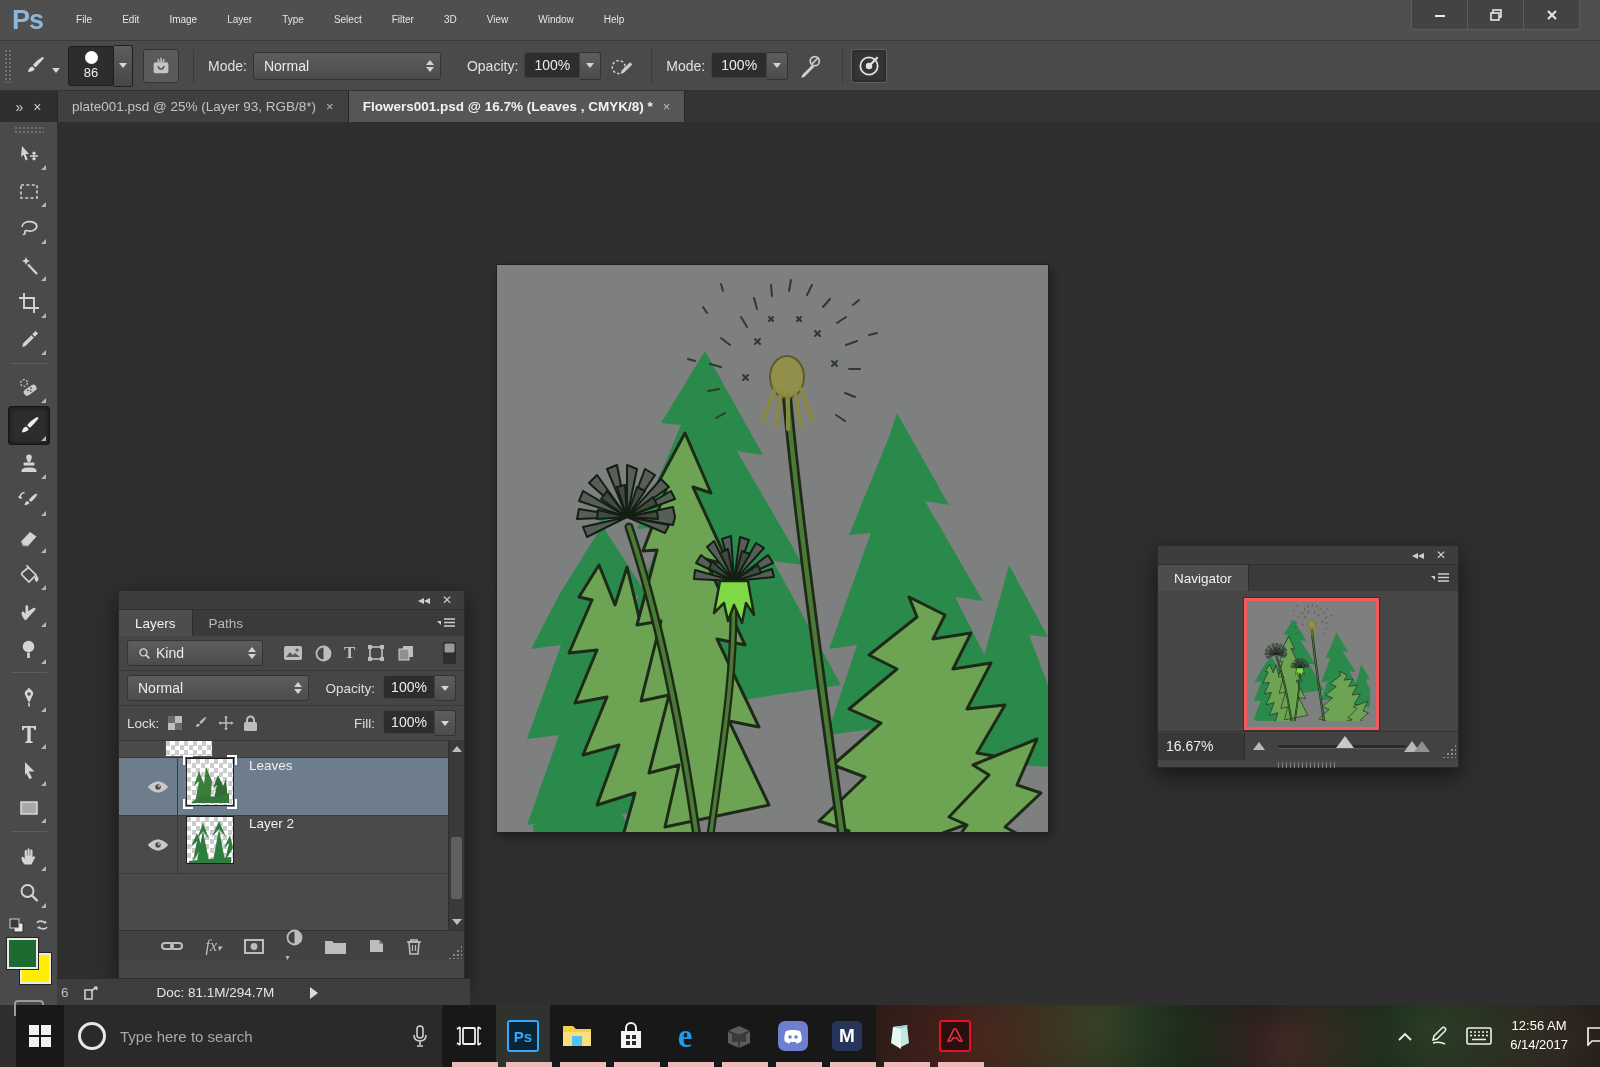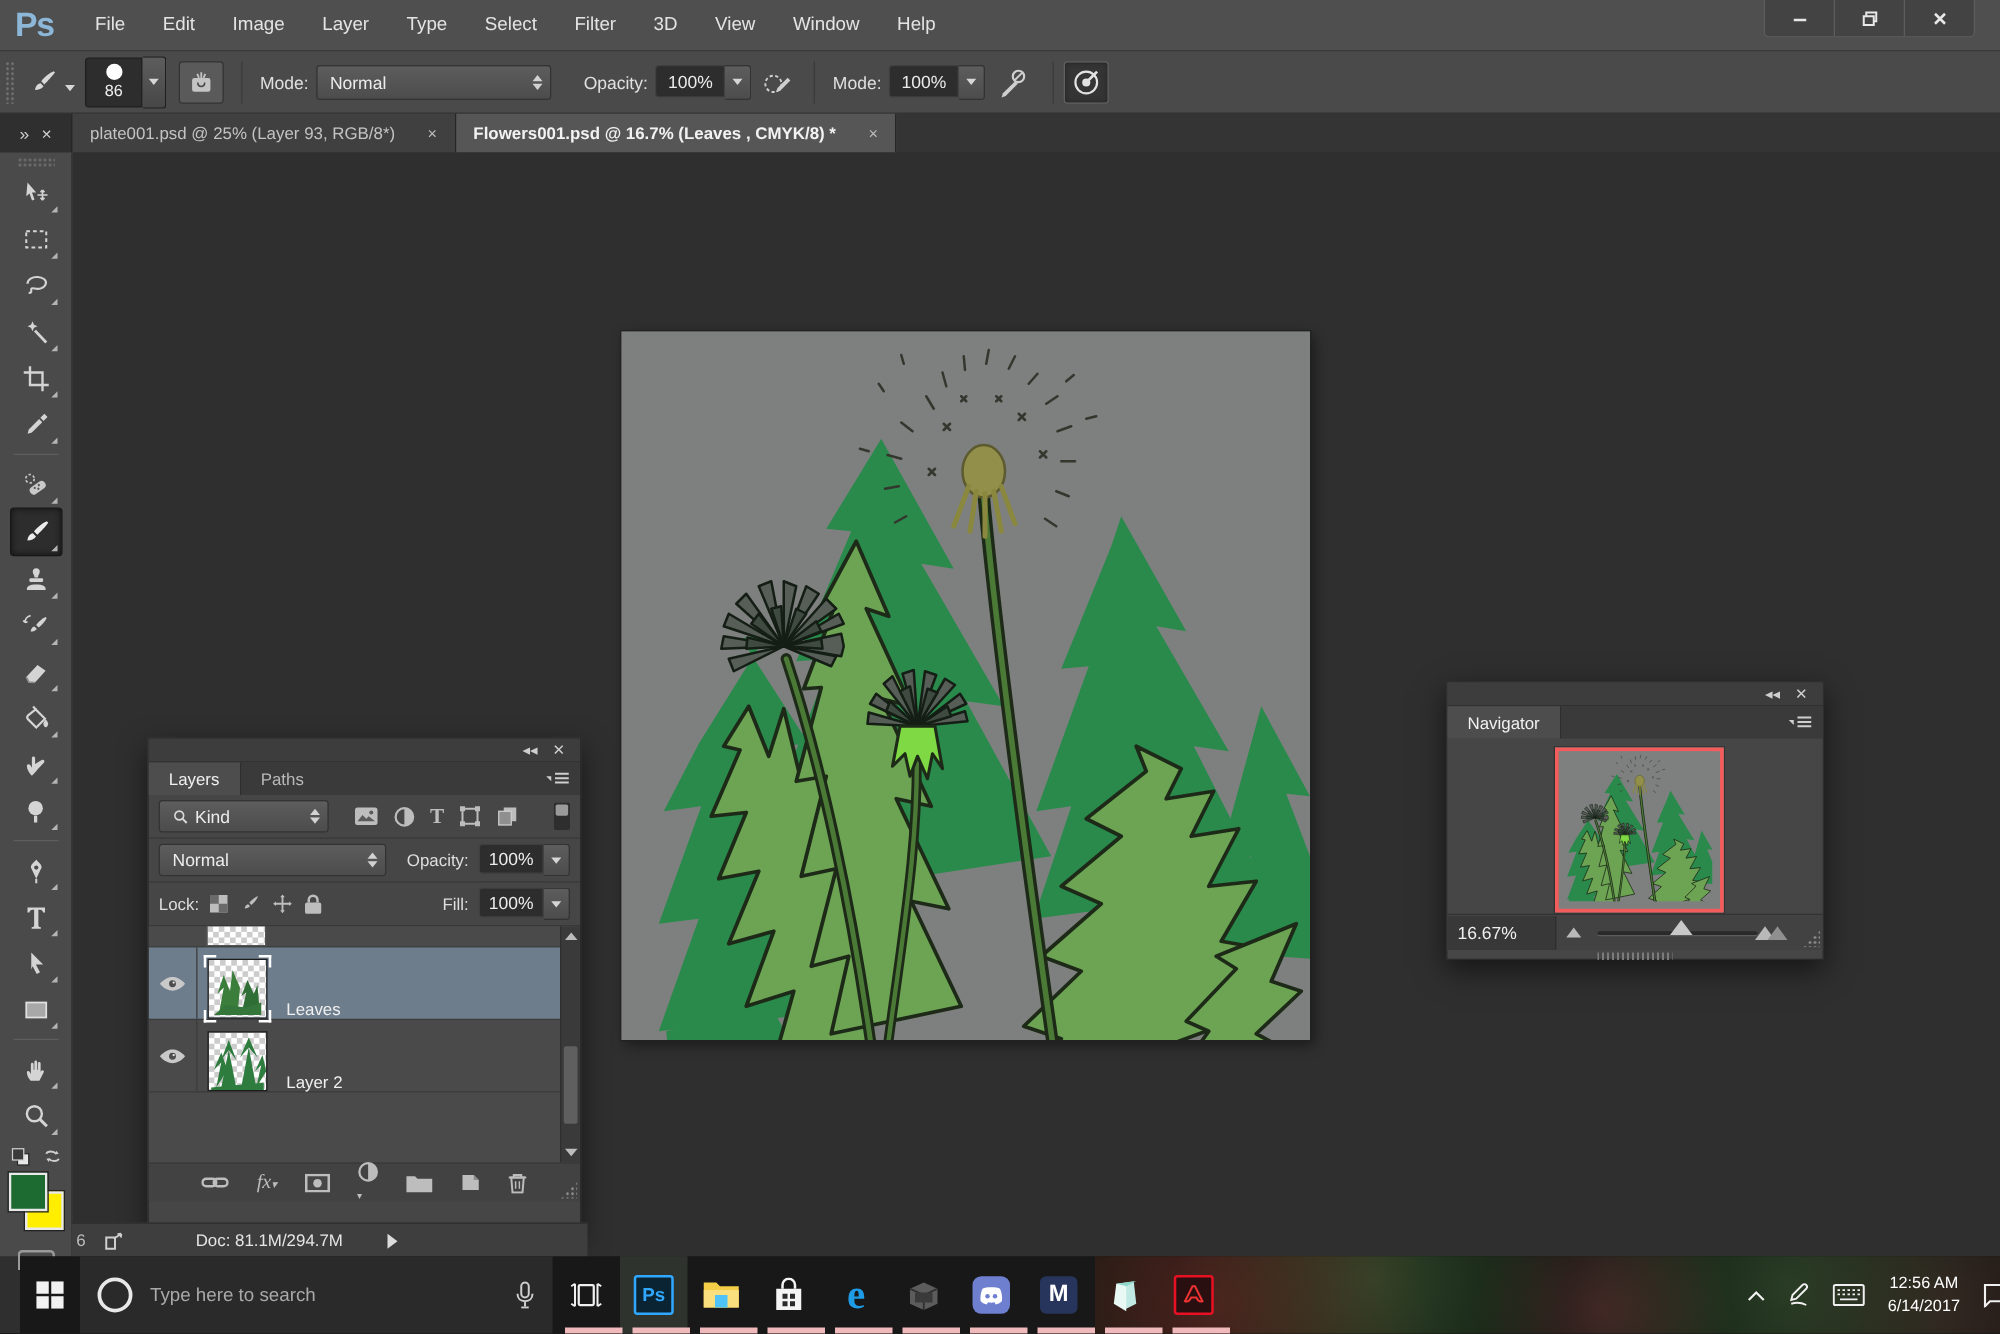--- a/index.html
+++ b/index.html
@@ -3,21 +3,21 @@
 <meta charset="utf-8">
 <style>
   html,body{margin:0;padding:0;background:#000;}
   #screen{position:relative;width:1600px;height:1067px;overflow:hidden;
     font-family:"Liberation Sans",sans-serif;color:#dcdcdc;background:#2f2f2f;
     -webkit-font-smoothing:antialiased;}
   .abs{position:absolute;}
   
   #menubar{left:0;top:0;width:1600px;height:40px;background:#4f4f4f;border-bottom:1px solid #3a3a3a;display:flex;align-items:center;}
   #ps-logo{font-size:27px;font-weight:bold;color:#8db7d8;margin:0 18px 0 12px;letter-spacing:-1px;}
-  .menu-item{font-size:15px;color:#e4e4e4;padding:0 15px;line-height:40px;cursor:default;}
+  .menu-item{font-size:10px;color:#e4e4e4;padding:0 15px;line-height:40px;cursor:default;}
   #win-controls{position:absolute;right:20px;top:0;height:29px;display:flex;background:#434343;border:1px solid #5d5d5d;border-top:none;border-radius:0 0 4px 4px;overflow:hidden;}
   .win-btn{width:55px;height:29px;display:flex;align-items:center;justify-content:center;border-right:1px solid #5d5d5d;}
   .win-btn:last-child{border-right:none;}
   
   #optionsbar{left:0;top:41px;width:1600px;height:49px;background:#4a4a4a;border-bottom:1px solid #323232;display:flex;align-items:center;}
   .grip-v{width:8px;height:34px;margin:0 6px 0 4px;background-image:radial-gradient(#707070 1px,transparent 1.2px);background-size:4px 4px;}
   .opt-sep{width:1px;height:34px;background:#3a3a3a;margin:0 8px;}
   .opt-label{font-size:14px;color:#e0e0e0;margin:0 6px;}
   .select-ctl{height:26px;background:linear-gradient(#5d5d5d,#4c4c4c);border:1px solid #333;border-radius:3px;display:flex;align-items:center;padding:0 6px 0 10px;font-size:14px;color:#ececec;}
   .updown{margin-left:auto;display:flex;flex-direction:column;gap:2px;padding-left:10px;}
@@ -29,21 +29,21 @@
   .caretbtn i{width:0;height:0;border-left:4px solid transparent;border-right:4px solid transparent;border-top:5px solid #d6d6d6;}
   .iconbtn{width:34px;height:32px;display:flex;align-items:center;justify-content:center;border-radius:3px;}
   .iconbtn.pressed{background:#353535;border:1px solid #606060;box-shadow:inset 0 0 4px #222;}
   #brush-size-box{width:44px;height:38px;background:#2d2d2d;border:1px solid #1f1f1f;border-radius:3px 0 0 3px;display:flex;flex-direction:column;align-items:center;justify-content:center;}
   #brush-size-box .dot{width:13px;height:13px;border-radius:50%;background:#fff;}
   #brush-size-box .num{font-size:13px;color:#eee;margin-top:1px;}
   #brush-size-caret{width:18px;height:40px;background:linear-gradient(#5d5d5d,#474747);border:1px solid #1f1f1f;border-left:none;border-radius:0 3px 3px 0;display:flex;align-items:center;justify-content:center;}
   
   #tabbar{left:0;top:91px;width:1600px;height:31px;background:#343434;display:flex;align-items:stretch;}
   #tab-controls{width:57px;display:flex;align-items:center;justify-content:center;gap:10px;background:#2f2f2f;border-right:1px solid #262626;}
-  .doc-tab{display:flex;align-items:center;gap:26px;padding:0 14px;font-size:13.5px;border-right:1px solid #262626;}
+  .doc-tab{display:flex;align-items:center;gap:10px;padding:0 14px;font-size:13.5px;border-right:1px solid #262626;}
   .doc-tab.inactive{background:#404040;color:#c3c3c3;max-width:300px;}
   .doc-tab.inactive .tab-title{overflow:hidden;white-space:nowrap;max-width:262px;}
   .doc-tab.active{background:#565656;color:#f2f2f2;font-weight:bold;}
   .tab-x{color:#bdbdbd;font-size:13px;font-weight:normal;}
   
   #toolbar{left:0;top:122px;width:57px;height:883px;background:#4a4a4a;border-right:1px solid #303030;}
   #toolbar .grip-h{width:30px;height:8px;margin:4px auto 2px;background-image:radial-gradient(#707070 1px,transparent 1.2px);background-size:4px 4px;}
   .tool{width:40px;height:37px;margin:0 auto;display:flex;align-items:center;justify-content:center;position:relative;}
   .tool.sel{background:#2d2d2d;border:1px solid #171717;border-radius:3px;box-shadow:inset 0 0 5px #111;}
   .tool .tri{position:absolute;right:3px;bottom:3px;width:0;height:0;border-left:5px solid transparent;border-bottom:5px solid #b5b5b5;}
@@ -62,21 +62,21 @@
   .ptab{padding:0 16px;font-size:13.5px;display:flex;align-items:center;color:#b9b9b9;}
   .ptab.on{background:#4d4d4d;color:#f1f1f1;font-weight:normal;border-right:1px solid #2e2e2e;}
   .pmenu{position:absolute;right:8px;top:6px;}
   
   #layers-panel{left:118px;top:590px;width:345px;height:393px;}
   .lp-row{display:flex;align-items:center;padding:4px 8px;gap:8px;border-bottom:1px solid #383838;}
   .kind-combo{width:118px;}
   .filter-icons{display:flex;gap:4px;align-items:center;}
   .lk-label{font-size:13.5px;color:#dedede;}
   #layers-list{position:relative;height:189px;background:#4a4a4a;border-bottom:1px solid #333;overflow:hidden;}
-  .layer-row{height:57px;display:flex;align-items:flex-end;border-bottom:1px solid #3b3b3b;position:relative;}
+  .layer-row{height:57px;display:flex;align-items:flex-start;border-bottom:1px solid #3b3b3b;position:relative;padding-left:20px;}
   .layer-row.sel{background:#6d7d8c;}
   .eye-cell{width:38px;height:100%;display:flex;align-items:center;justify-content:center;border-right:1px solid #3b3b3b;}
   .thumb{width:46px;height:46px;margin-left:8px;border:1px solid #1d1d1d;background:repeating-conic-gradient(#ffffff 0 25%,#cccccc 0 50%) 0 0/9px 9px;position:relative;}
   .thumb.solid{background:#474747;}
   .layer-name{font-size:13.5px;margin-left:15px;color:#f0f0f0;}
   .sel-corner{position:absolute;width:8px;height:8px;border:2px solid #fff;}
   .sc-tl{left:-4px;top:-4px;border-right:none;border-bottom:none;}
   .sc-tr{right:-4px;top:-4px;border-left:none;border-bottom:none;}
   .sc-bl{left:-4px;bottom:-4px;border-right:none;border-top:none;}
   .sc-br{right:-4px;bottom:-4px;border-left:none;border-top:none;}

